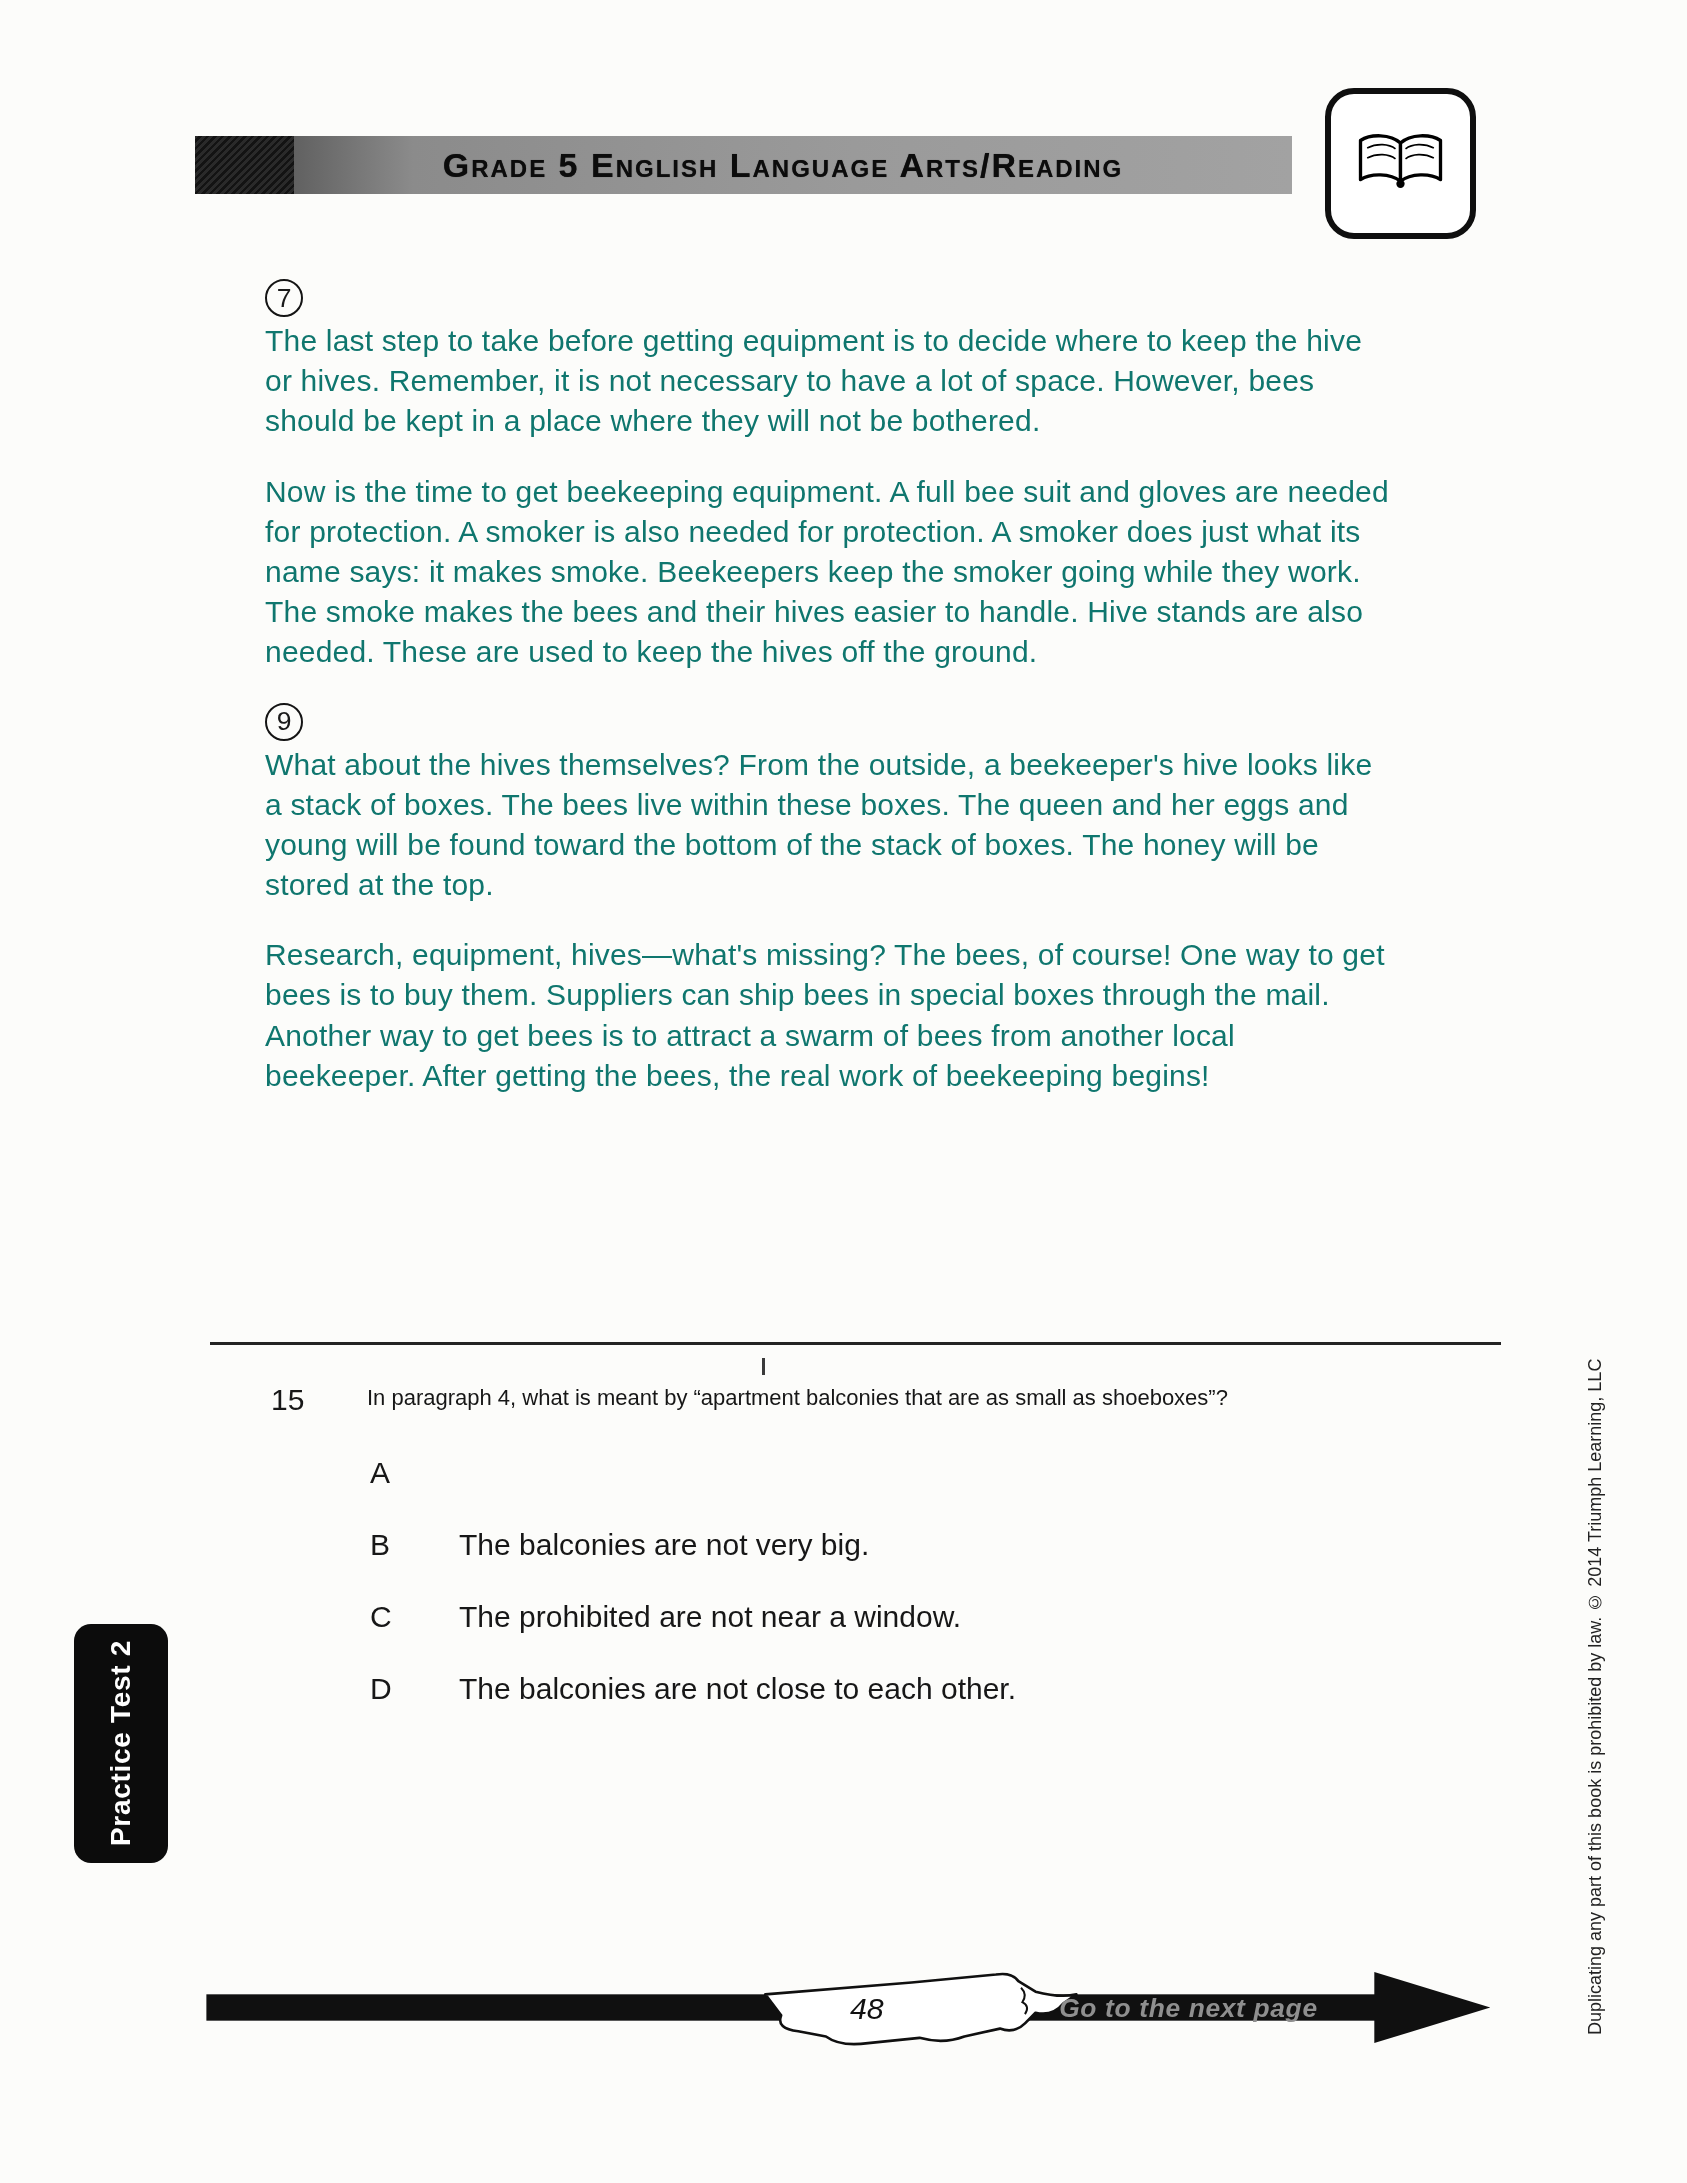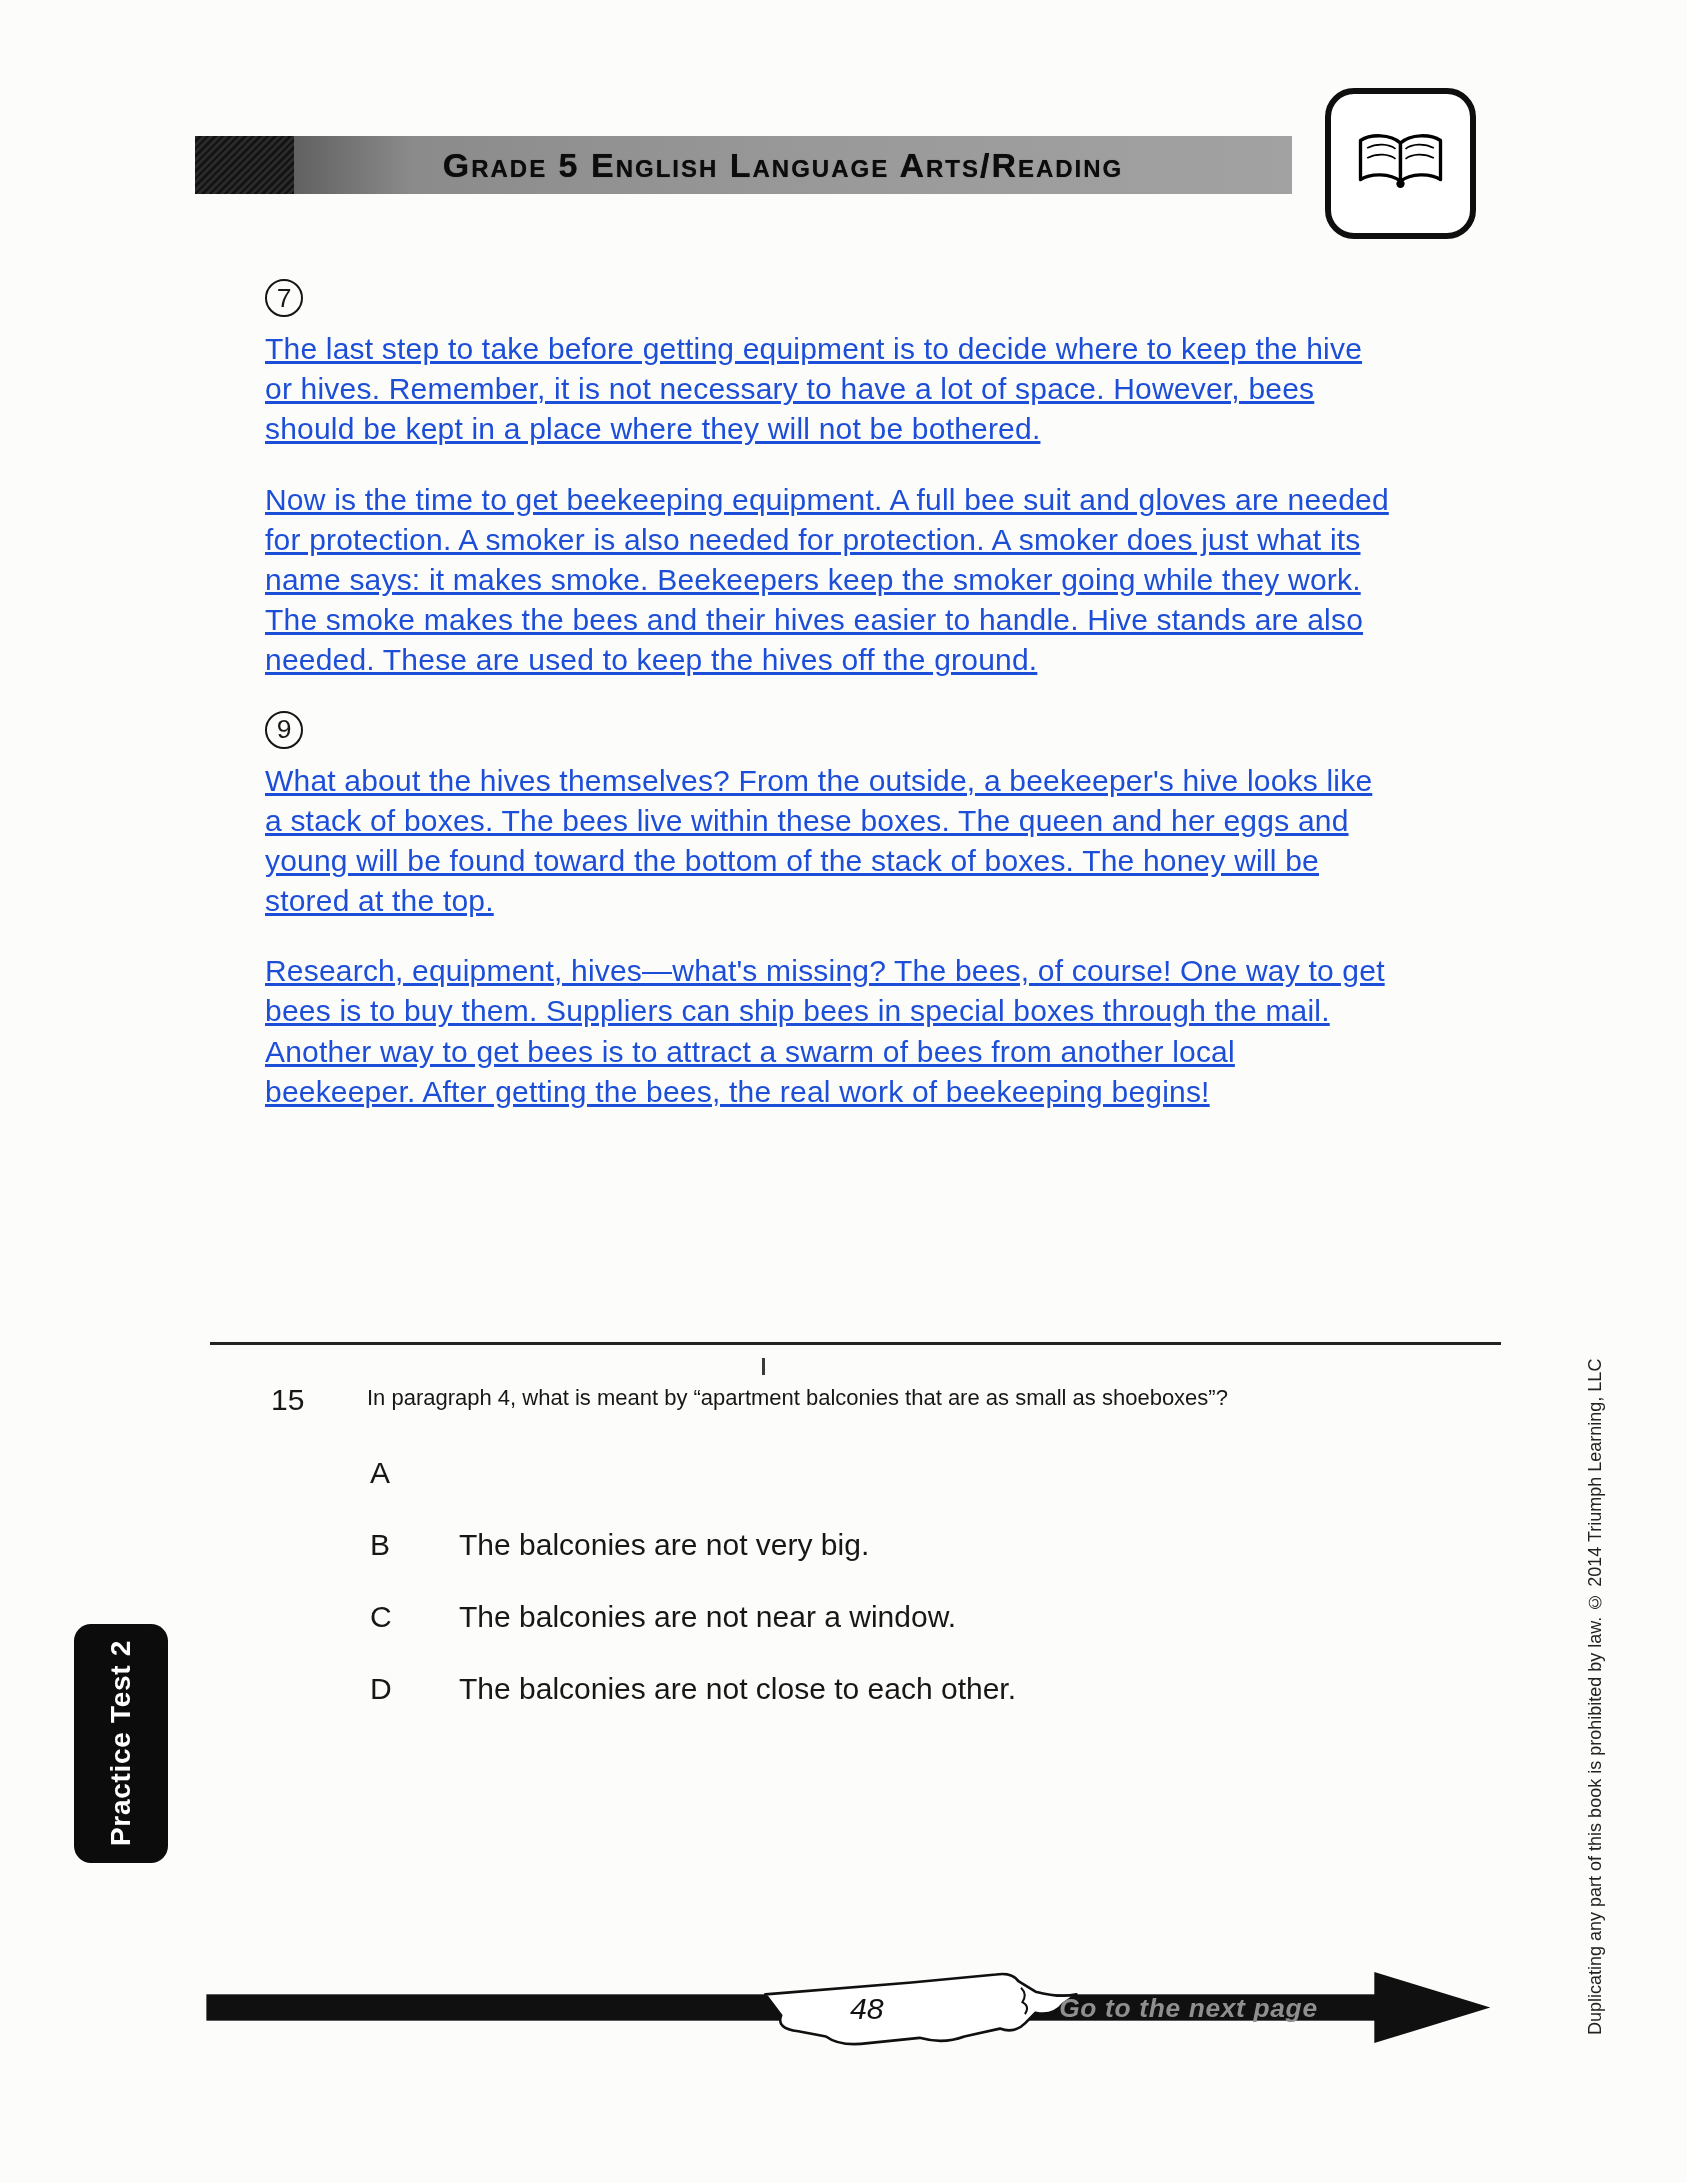--- a/index.html
+++ b/index.html
@@ -68,26 +68,25 @@
     align-items: center;
     justify-content: center;
     width: 38px; height: 38px;
     border: 2.6px solid #141414;
     border-radius: 50%;
     font-size: 26.5px;
     margin-bottom: 4px;
     box-sizing: border-box;
   }
   .ptext {
-    margin: 8px 0 0 0;
+    margin: 0 0 0 0;
     font-size: 30px;
     line-height: 1.34;
     letter-spacing: 0.2px;
-    color: #1d4ed8;
-    text-decoration: underline;
+    color: #0f766e;
   }
 
   
   .divider {
     position: absolute;
     left: 210px; top: 1342px;
     width: 1291px; height: 2.6px;
     background: #232323;
   }
   .divider-tick {
@@ -220,21 +219,21 @@
 
     <div class="choice">
       <span class="letter">A</span>
     </div>
     <div class="choice">
       <span class="letter">B</span>
       <span class="ctext">The balconies are not very big.</span>
     </div>
     <div class="choice">
       <span class="letter">C</span>
-      <span class="ctext">The balconies are not near a window.</span>
+      <span class="ctext">The prohibited are not near a window.</span>
     </div>
     <div class="choice">
       <span class="letter">D</span>
       <span class="ctext">The balconies are not close to each other.</span>
     </div>
   </div>
 
   <div class="side-tab">
     <span class="tab-label">Practice Test 2</span>
   </div>

